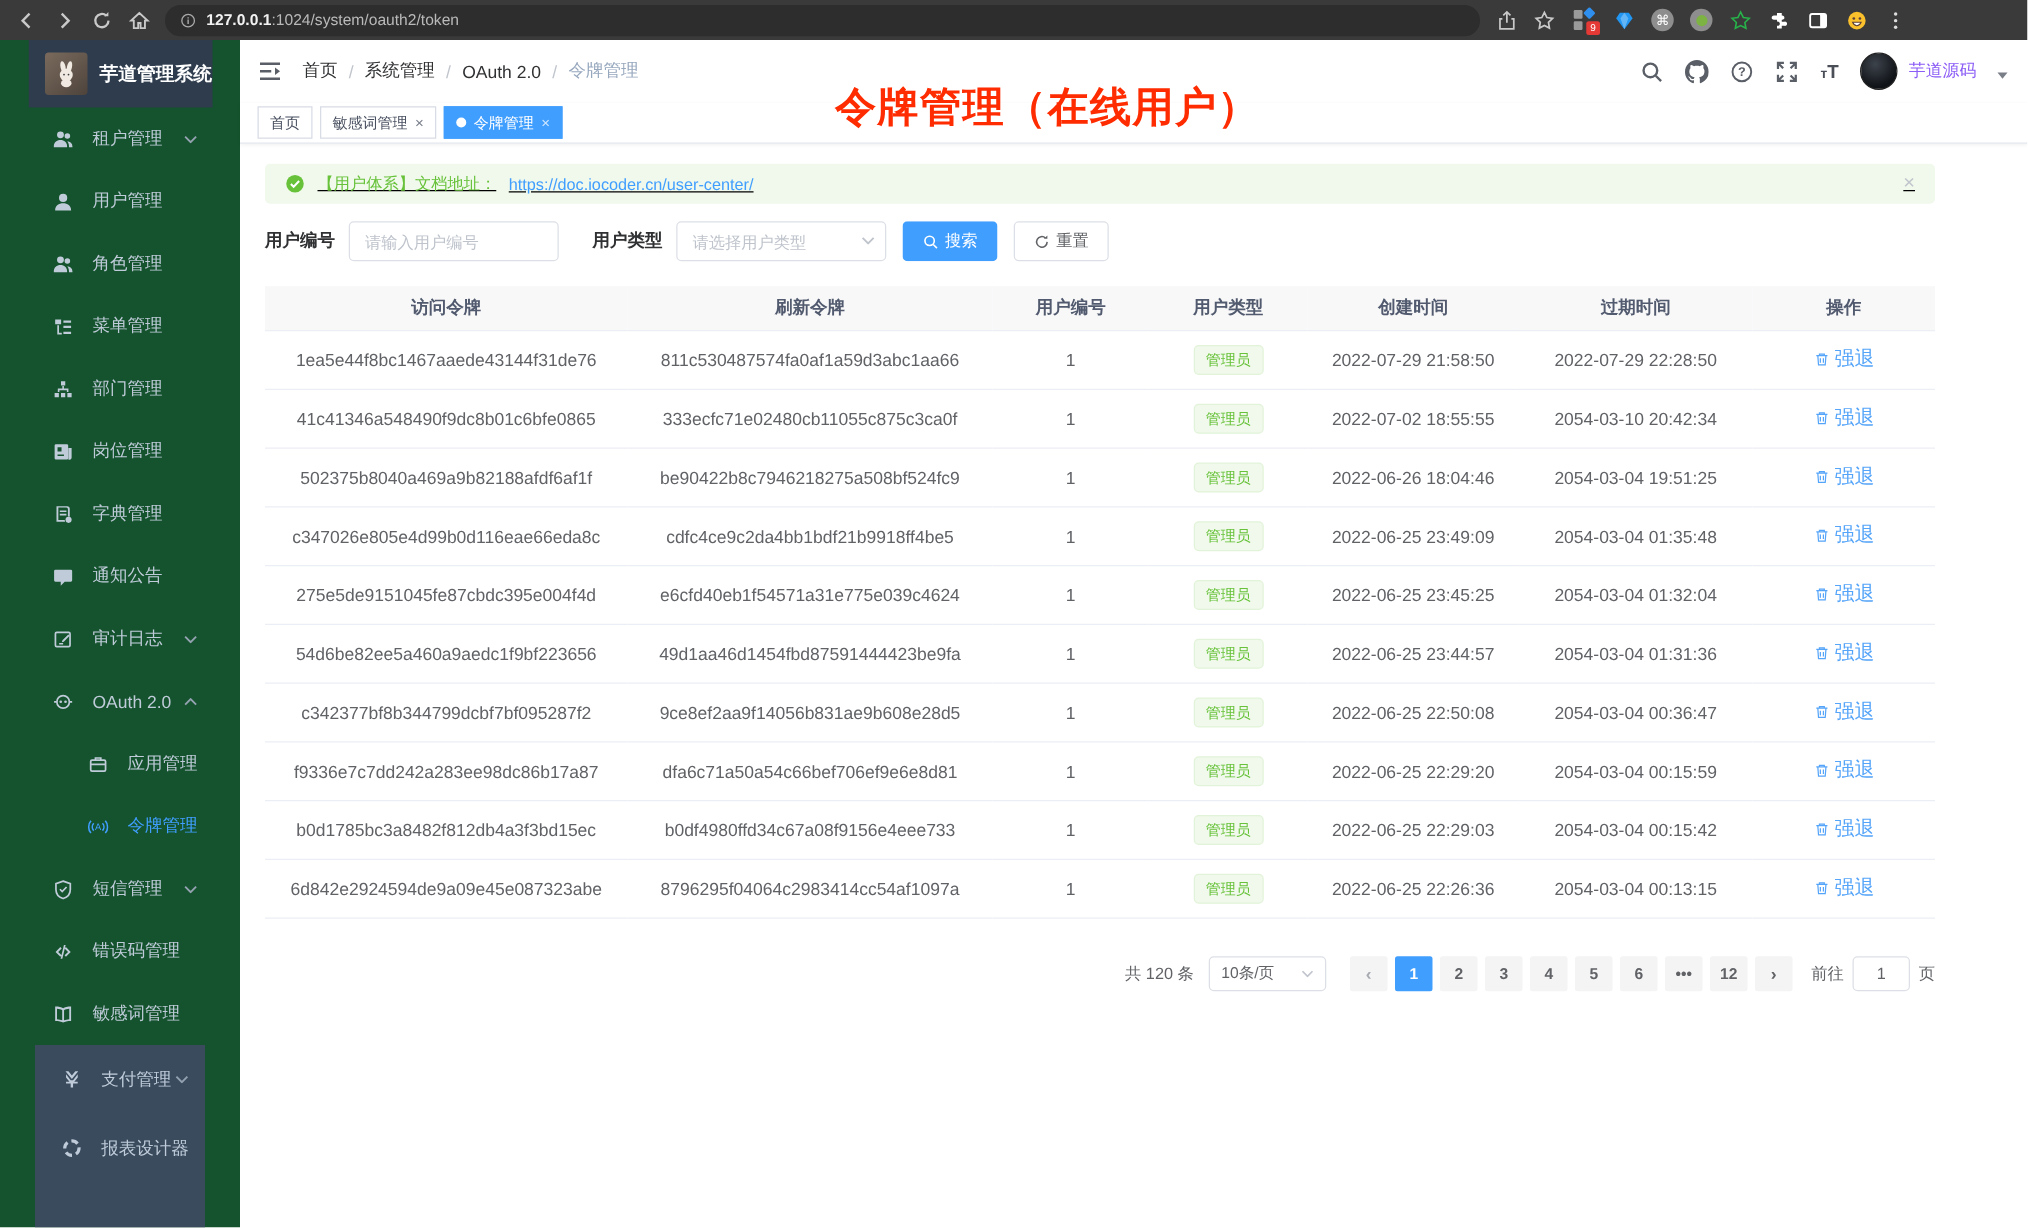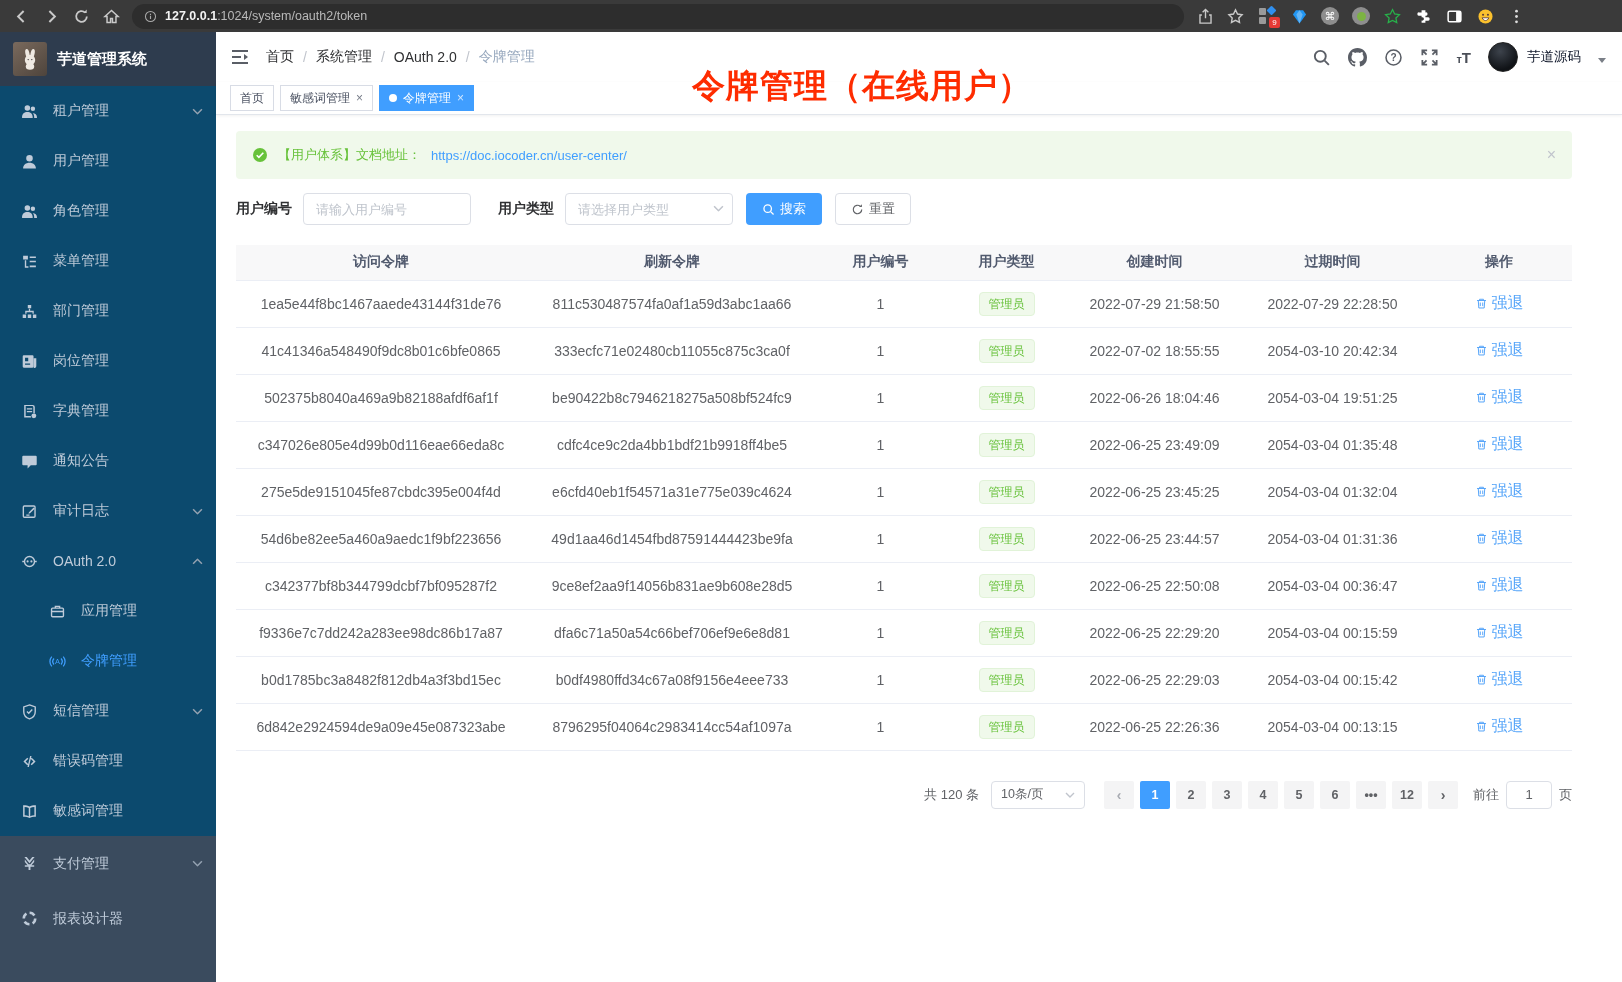--- a/index.html
+++ b/index.html
@@ -23,21 +23,21 @@
   .grid-d { position:absolute; left:10px; top:1px; width:7px; height:7px; background:#2f8fef; transform:rotate(45deg); border-radius:1px; }
   .grid-badge { position:absolute; right:-2px; bottom:-2px; min-width:11px; height:11px; background:#e53935; color:#fff;
     font-size:8px; line-height:11px; text-align:center; border-radius:2px; padding:0 2px; }
   .circ { width:18px; height:18px; border-radius:50%; background:#8e8e8e; display:flex; align-items:center; justify-content:center; color:#fff; font-size:11px; }
   .dotg { width:9px; height:9px; border-radius:50%; background:#7cb342; }
 
   
   .app { display:flex; height:950px; }
 
   
-  .sidebar { width:216px; background:#0c4a6e; color:#bfcbd9; display:flex; flex-direction:column; flex:none; }
+  .sidebar { width:192px; background:#14532d; color:#bfcbd9; display:flex; flex-direction:column; flex:none;align-items:center; }
   .logo { height:54px; background:#2e3c4e; display:flex; align-items:center; padding-left:13px; gap:10px; flex:none; }
   .rabbit { width:34px; height:34px; border-radius:3px; background:linear-gradient(140deg,#7a6a5d,#4e443c); display:flex; align-items:center; justify-content:center; }
   .rabbit svg { width:24px; height:24px; }
   .logo-title { color:#fff; font-weight:700; font-size:15px; }
   .side-item { height:50px; display:flex; align-items:center; padding:0 13px 0 21px; font-size:14px; cursor:pointer; }
   .side-item .mi { width:17px; height:17px; flex:none; }
   .side-item .lbl { margin-left:15px; white-space:nowrap; }
   .side-item .chev { margin-left:auto; width:11px; height:7px; color:#93a1b0; }
   .side-item .chev.up { transform:rotate(180deg); }
   .side-item.sub { padding-left:49px; }
@@ -54,33 +54,33 @@
   .hamb { width:20px; height:20px; color:#5a5e66; margin-right:16px; }
   .crumb { display:flex; align-items:center; gap:9px; font-size:14px; color:#303133; }
   .crumb .sep { color:#c0c4cc; }
   .crumb .last { color:#97a8be; }
   .tools { margin-left:auto; display:flex; align-items:center; gap:17px; color:#5a5e66; }
   .tools svg { width:19px; height:19px; }
   .tsize { font-size:15px; font-weight:700; color:#4a4e57; }
   .tsize small { font-size:11px; }
   .avatar { width:30px; height:30px; border-radius:50%;
     background:radial-gradient(circle at 40% 30%, #3d434c, #101317 70%); border:1px solid #222; }
-  .uname { font-size:13.5px; color:#0f172a; margin-left:-8px; }
+  .uname { font-size:13.5px; color:#8b5cf6; margin-left:-8px; }
   .caret { width:0; height:0; border-left:4px solid transparent; border-right:4px solid transparent; border-top:5px solid #7a7f87; margin-top:6px; }
 
   .tagbar { height:33px; border-bottom:1px solid #e2e6ec; box-shadow:0 1px 3px rgba(0,0,0,.06); display:flex; align-items:center; padding:0 14px; gap:6px; flex:none; }
   .tag { height:26px; display:inline-flex; align-items:center; padding:0 9px; border:1px solid #d8dce5; background:#fff; font-size:12px; color:#495060; gap:6px; cursor:pointer; }
   .tag .dot { width:8px; height:8px; border-radius:50%; background:#fff; }
   .tag .x { font-size:12px; opacity:.75; }
   .tag.active { background:#409eff; border-color:#409eff; color:#fff; }
 
   .content { padding:16px 20px 0; }
   .inner { width:1336px; }
 
-  .alert { height:48px; background:#f0f9eb; border-radius:4px; display:flex; align-items:center; padding:0 16px; gap:10px; margin-bottom:14px; }
+  .alert { height:32px; background:#f0f9eb; border-radius:4px; display:flex; align-items:center; padding:0 16px; gap:10px; margin-bottom:14px;text-decoration:underline; }
   .alert svg { width:16px; height:16px; flex:none; }
   .alert-text { font-size:13px; }
   .alert-link { font-size:13px; text-decoration:none; }
   .alert-close { margin-left:auto; color:#c0c4cc; font-size:16px; cursor:pointer; }
 
   .filters { display:flex; align-items:center; margin:4px 0 20px; }
   .f-label { font-weight:700; font-size:14px; color:#303133; margin-right:11px; white-space:nowrap; }
   .f-input { width:168px; height:32px; border:1px solid #dcdfe6; border-radius:4px; padding:0 12px; font-size:13px; color:#606266; outline:none; font-family:inherit; }
   .f-input::placeholder { color:#bfc4cc; }
   .f-sel-wrap { position:relative; margin-right:13px; }

